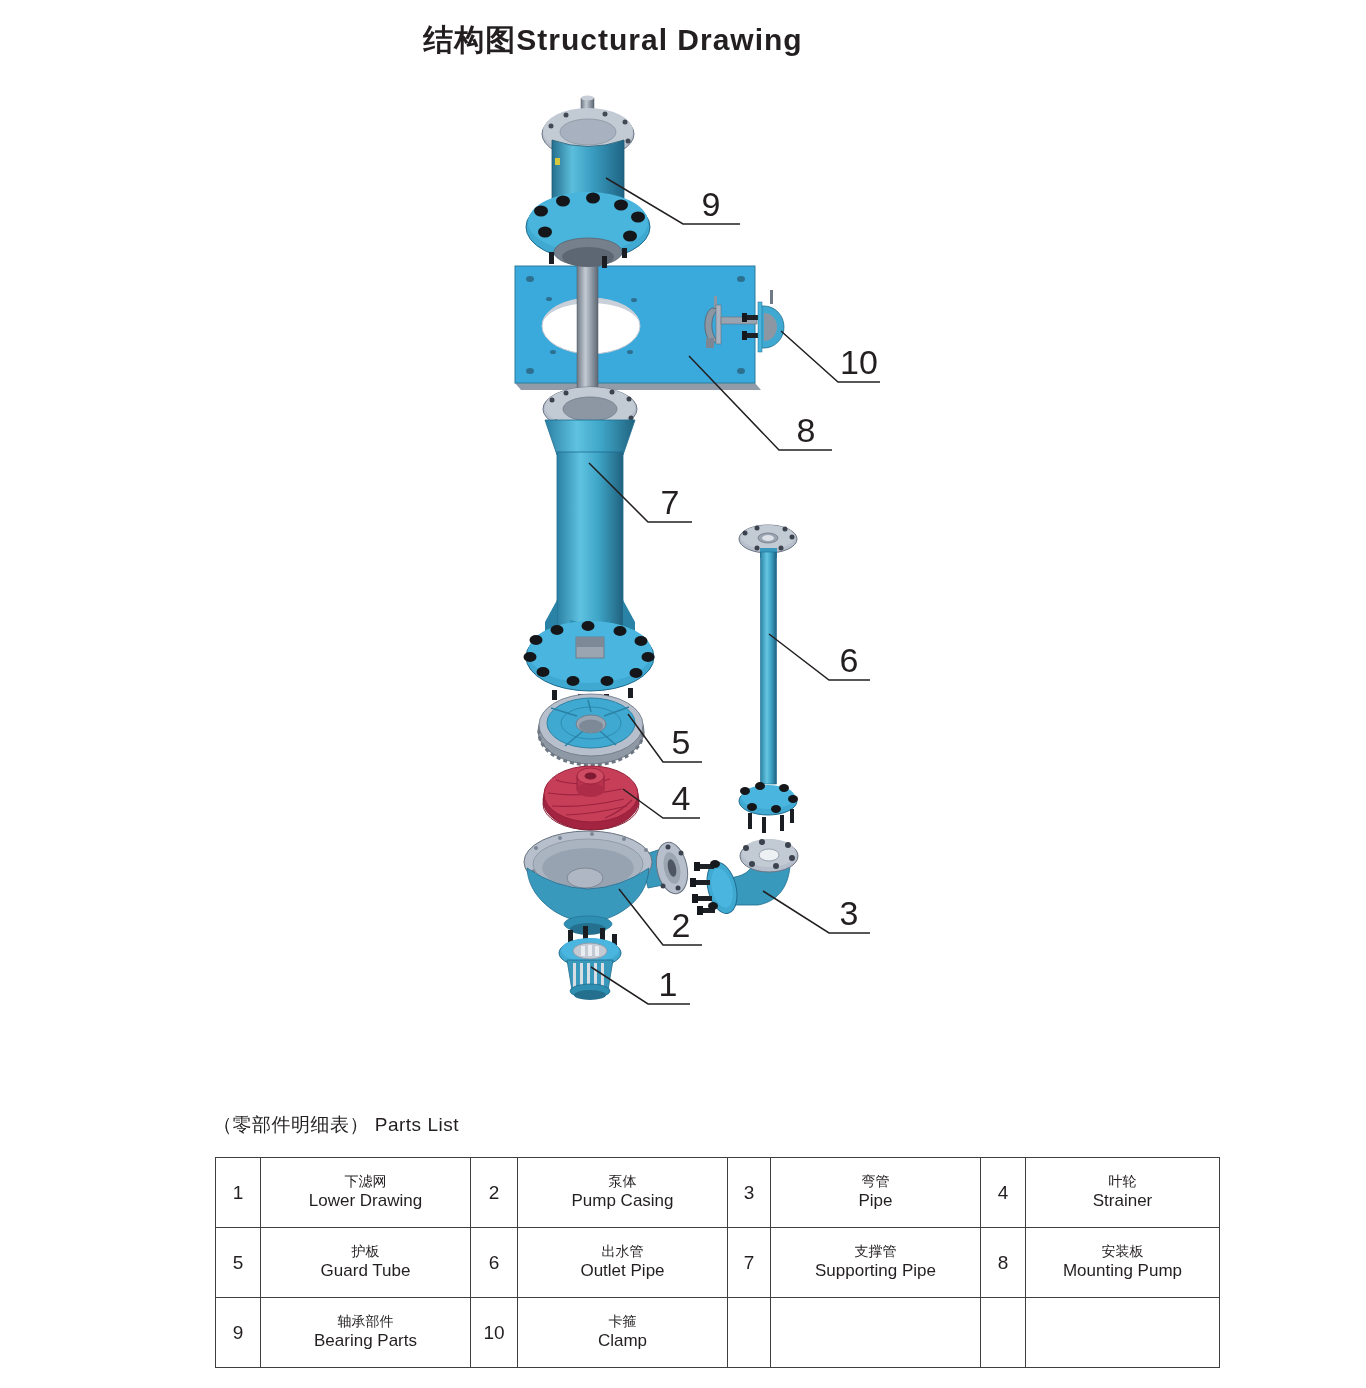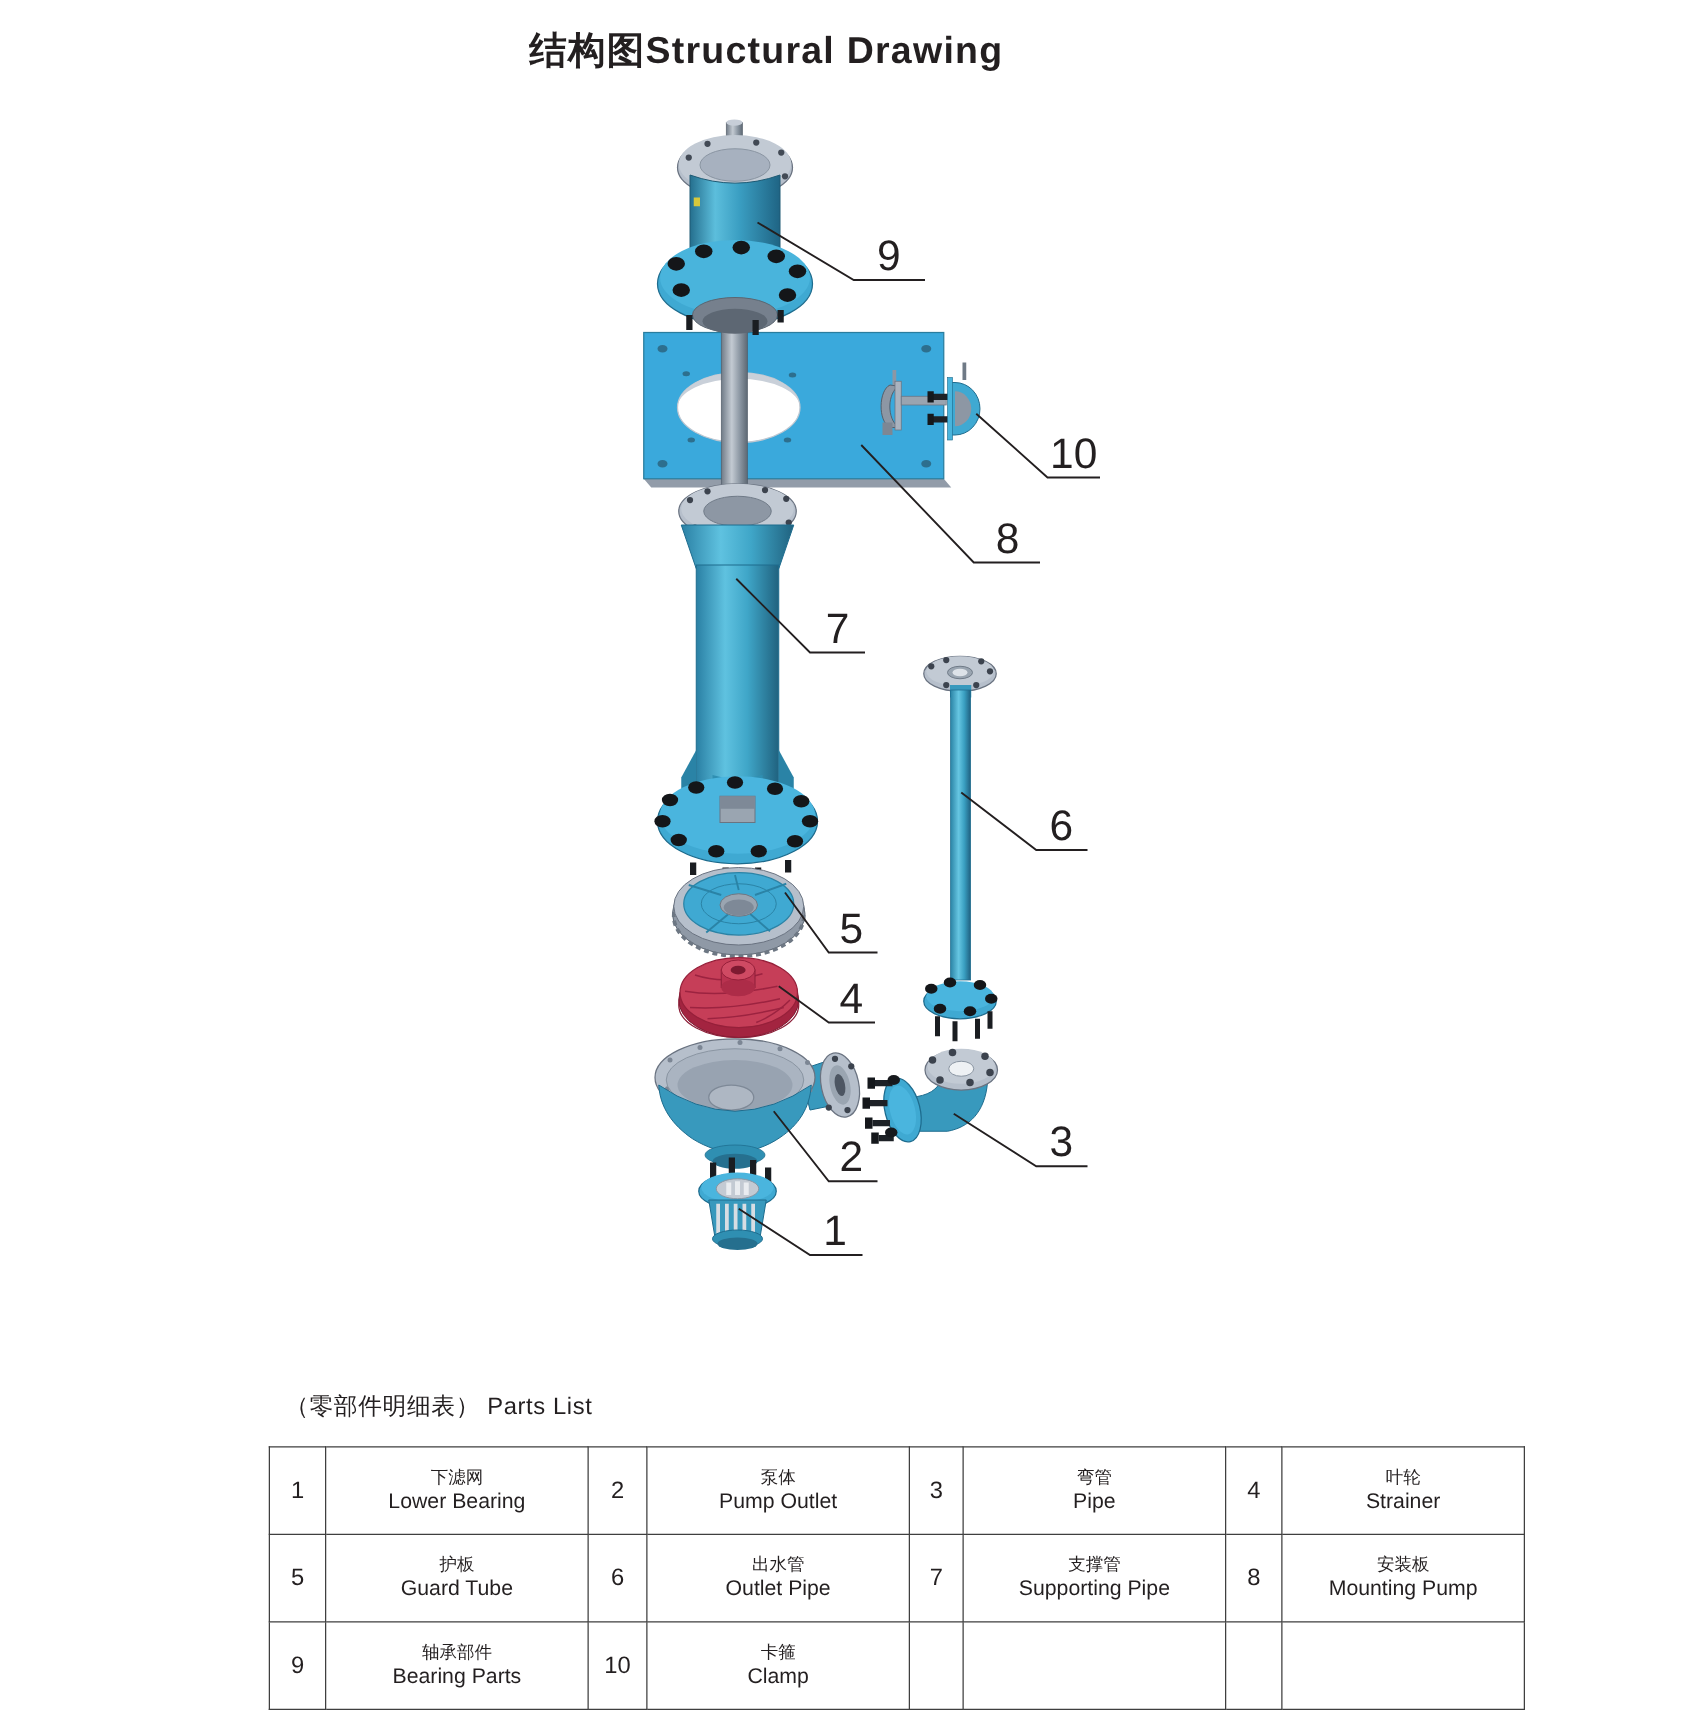--- a/index.html
+++ b/index.html
@@ -11,21 +11,21 @@
     --impeller-red:#C63E58;
     --table-border:#3F3F3F;
   }
   *{margin:0;padding:0;box-sizing:border-box;}
   html,body{width:1366px;height:1388px;background:#ffffff;overflow:hidden;
     font-family:"Liberation Sans","DejaVu Sans",sans-serif;color:var(--line-black,#231F20);}
   .page{position:relative;width:1366px;height:1237px;background:#fff;}
   .title{position:absolute;left:0;top:20px;width:1226px;text-align:center;
     font-size:30px;font-weight:bold;letter-spacing:1px;color:var(--line-black,#231F20);}
   .drawing-svg{position:absolute;left:440px;top:85px;width:500px;height:960px;}
-  .parts-heading{position:absolute;left:228px;top:1112px;font-size:19px;
+  .parts-heading{position:absolute;left:213px;top:1112px;font-size:19px;
     color:var(--line-black,#231F20);letter-spacing:0.5px;}
   table.parts{position:absolute;left:215px;top:1157px;width:1004px;
     border-collapse:collapse;table-layout:fixed;}
   table.parts td{border:1.5px solid var(--table-border,#3F3F3F);height:70px;
     text-align:center;vertical-align:middle;padding:2px;}
   td.num{font-size:19px;}
   .zh{font-size:14px;line-height:1.35;}
   .en{font-size:17px;line-height:1.35;}
 </style>
 </head>
@@ -371,26 +371,26 @@
       <col style="width:43px">
         <col style="width:210px">
       <col style="width:45px">
         <col style="width:194px">
     </colgroup>
     <tbody>
       <tr>
         <td class="num">1</td>
         <td>
           <div class="zh">下滤网</div>
-          <div class="en">Lower Bearing</div>
+          <div class="en">Lower Drawing</div>
         </td>
         <td class="num">2</td>
         <td>
           <div class="zh">泵体</div>
-          <div class="en">Pump Outlet</div>
+          <div class="en">Pump Casing</div>
         </td>
         <td class="num">3</td>
         <td>
           <div class="zh">弯管</div>
           <div class="en">Pipe</div>
         </td>
         <td class="num">4</td>
         <td>
           <div class="zh">叶轮</div>
           <div class="en">Strainer</div>

